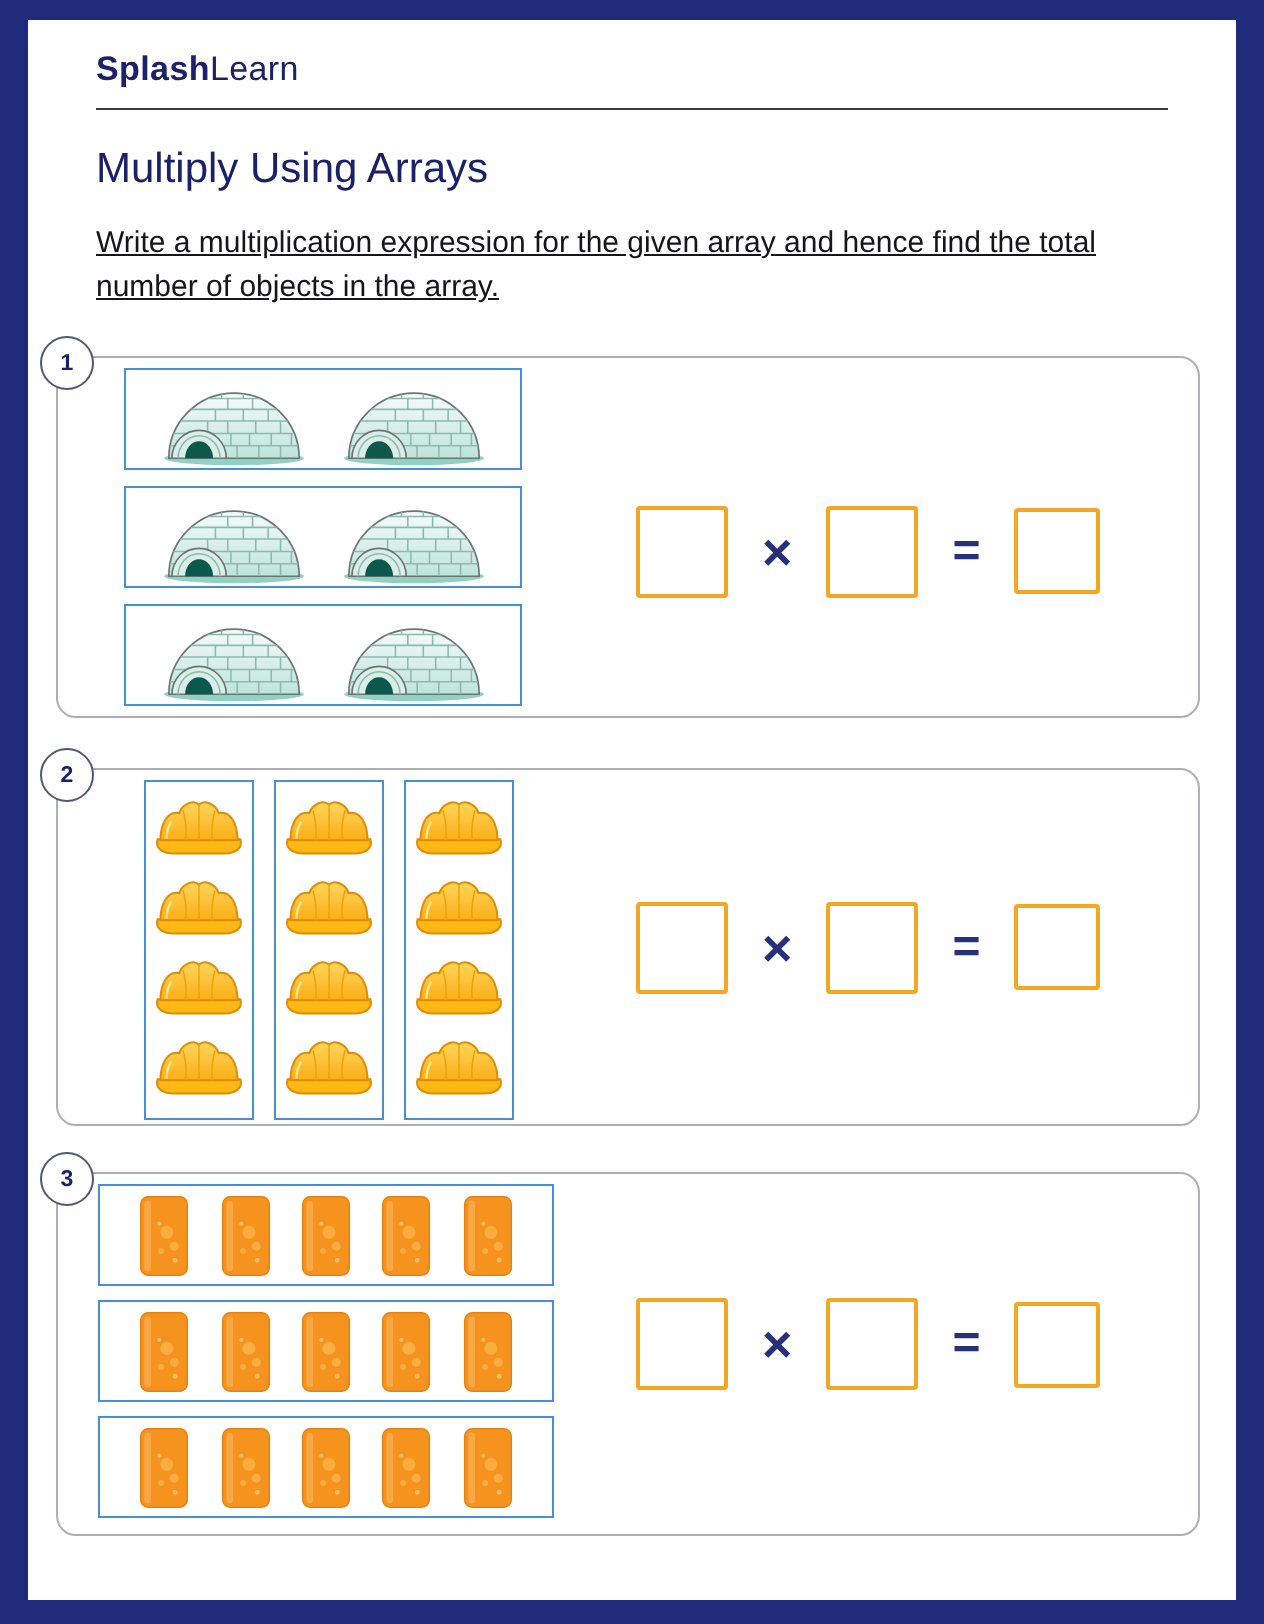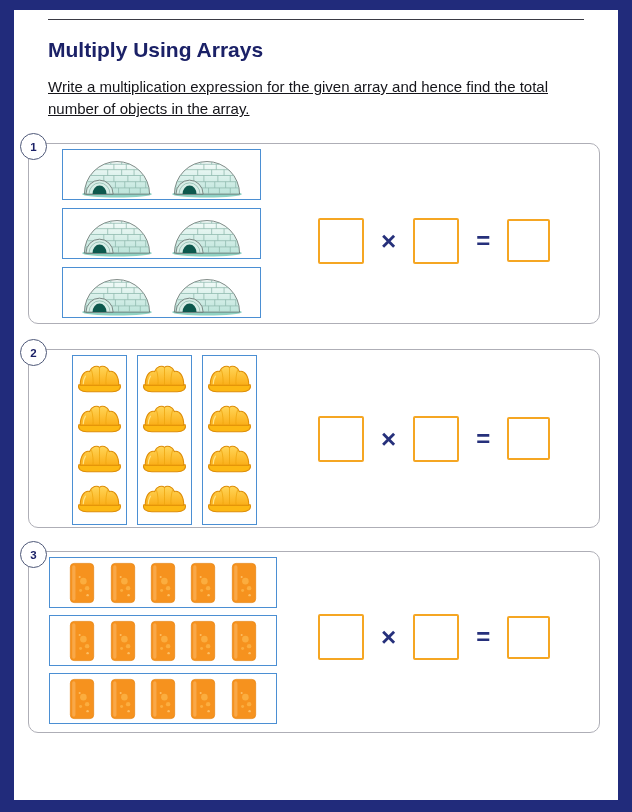--- a/index.html
+++ b/index.html
@@ -14,21 +14,21 @@
   .page {
     position:absolute; left:14px; top:10px;
     width:604px; height:790px;
     background:#ffffff;
   }
   
   .logo { margin:15px 0 0 34px; font-size:17px; color:#1E2167; letter-spacing:.2px; }
   .logo .bold { font-weight:800; }
   .logo .light { font-weight:400; }
   .divider { margin:9px 20px 0 34px; border:0; border-top:1.4px solid #3A3A44; width:536px; }
-  .title { margin:18px 0 0 34px; font-size:21px; font-weight:700; color:#1B2167; }
+  .title { margin:18px 0 0 34px; font-size:21px; font-weight:400; color:#1B2167; }
   .instruction { margin:14px 34px 0 34px; font-size:15px; color:#15151A; line-height:1.47; max-width:544px;text-decoration:underline; }
 
   
   .card {
     position:relative;
     margin-left:14px;
     width:572px;
     background:#fff;
     border:1.6px solid #AEAEB6;
     border-radius:10px;
@@ -155,20 +155,23 @@
       <circle cx="41" cy="57" r="4.8" fill="#FBAD3F"></circle>
       <circle cx="27" cy="62" r="3.2" fill="#FBAD3F"></circle>
       <circle cx="42" cy="72" r="2.6" fill="#FCBE63"></circle>
       <circle cx="25" cy="33" r="2.2" fill="#FCBE63"></circle>
     </symbol>
   </defs>
 </svg>
 
 <div class="page">
 
+  <div class="logo">
+    <span class="bold">Splash</span><span class="light">Learn</span>
+  </div>
   <hr class="divider">
   <div class="title">Multiply Using Arrays</div>
   <p class="instruction">Write a multiplication expression for the given array and hence find the total number of objects in the array.</p>
 
   <section class="card card-1">
     <span class="badge">1</span>
     <div class="array array-p1">
         <div class="group-box">
           <svg class="item-svg">
             <use href="#sym-igloo"></use>

